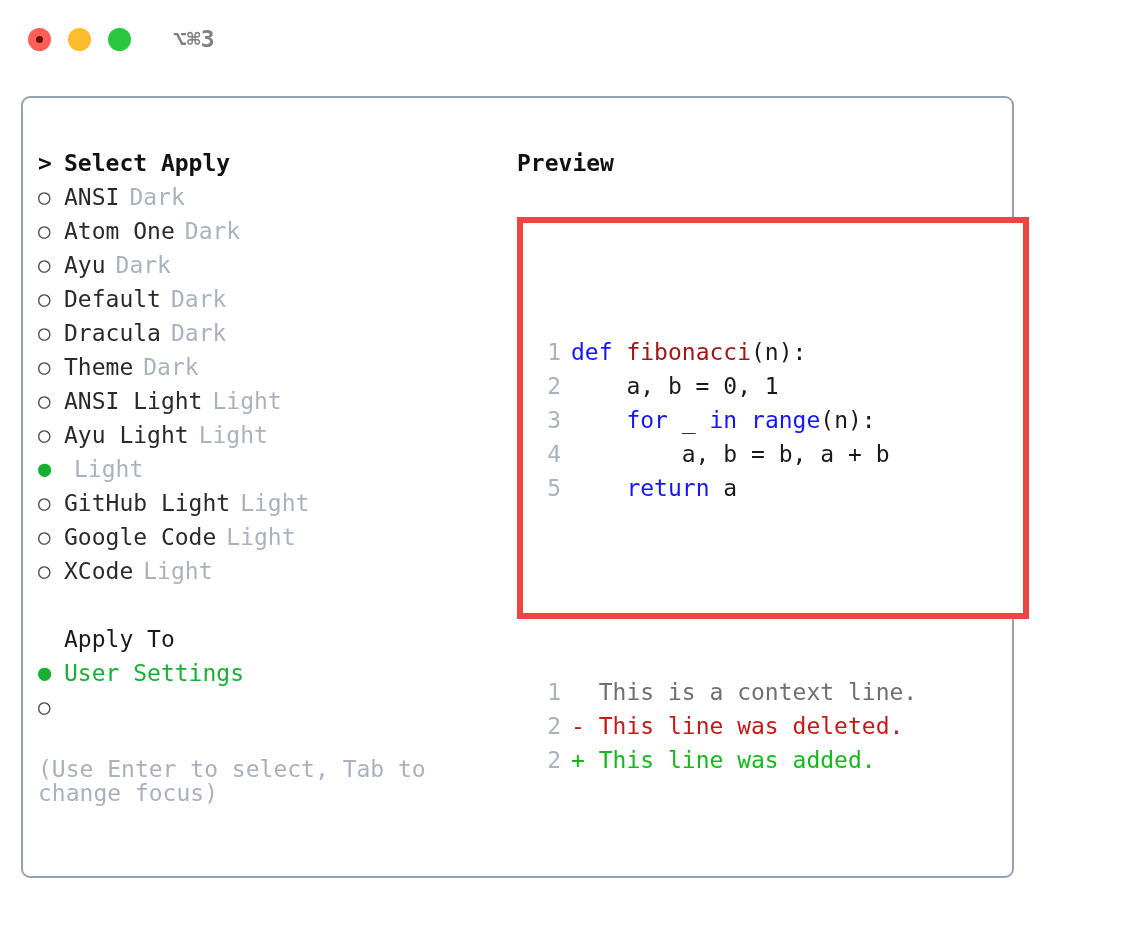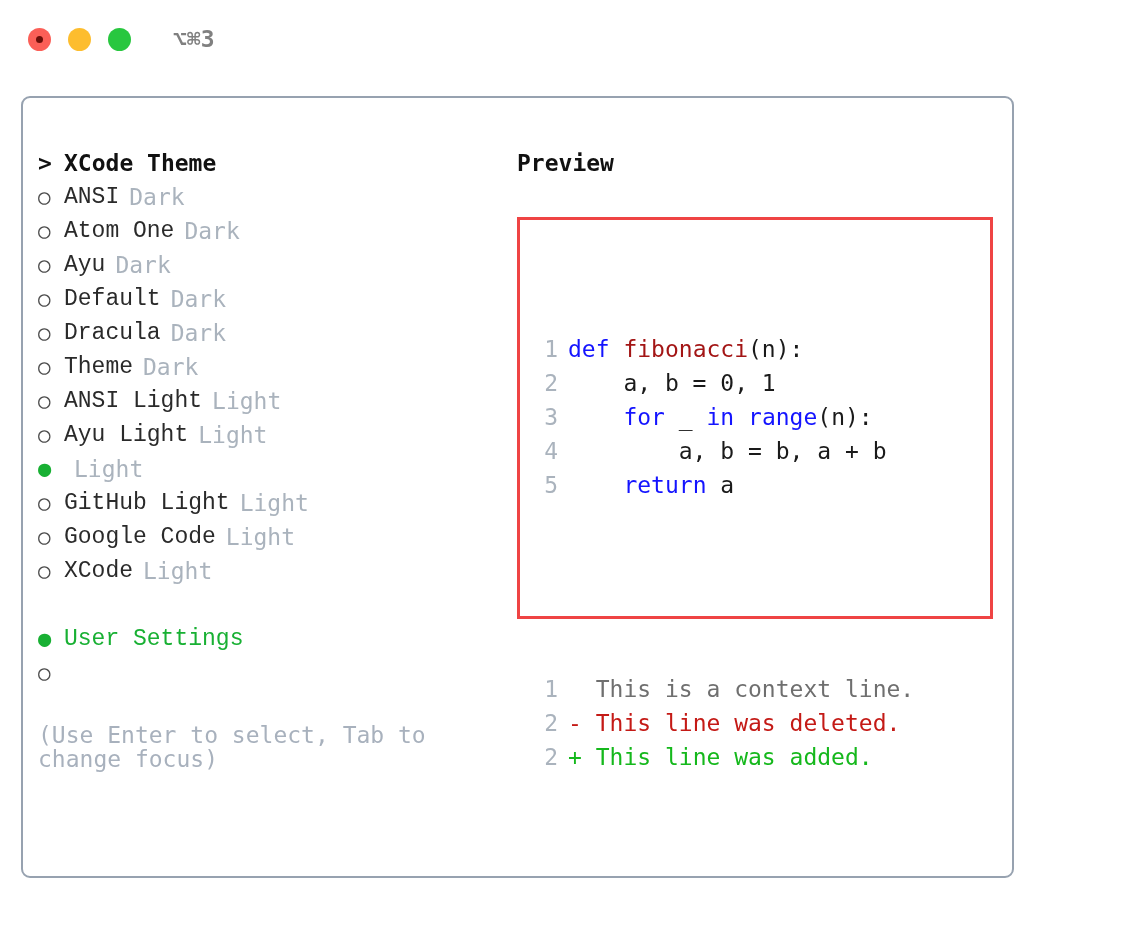--- a/index.html
+++ b/index.html
@@ -122,21 +122,20 @@
     color: #4d4d4d;
     flex: 0 0 26px;
   }
   .bullet.sel {
     color: #18b033;
     font-size: 22px;
   }
 
   .label {
     color: #2a2a2a;
-    font-family: Liberation Mono, monospace;
   }
   .row.selected .label {
     color: #18b033;
   }
   .tag {
     color: #aab3bd;
     margin-left: 10px;
   }
   .row.selected .tag {
     color: #aab3bd;
@@ -172,23 +171,23 @@
   }
   .preview-title {
     font-size: 23px;
     color: #111111;
     font-weight: bold;
     line-height: 34px;
     height: 34px;
   }
   .preview-box {
     margin-top: 37px;
-    width: 476px;
+    width: 512px;
     height: 402px;
-    border: 3px solid #ef4444;
+    border: 6px solid #ef4444;
     box-sizing: border-box;
     background: #ffffff;
     position: relative;
   }
   .code {
     position: absolute;
     left: 12px;
     top: 44px;
     font-size: 23px;
     line-height: 34px;
@@ -224,40 +223,44 @@
     <div class="shortcut">⌥⌘3</div>
   </div>
 
   <div class="dialog">
     <div class="columns">
 
       <div class="left-col">
 
         <div class="row head-row">
           <span class="head-caret">&gt;</span>
-          <span>XCode Theme</span>
+          <span>Select Apply</span>
         </div>
 
         <div id="theme-items">
             <div class="row"><span class="bullet">○</span><span class="label">ANSI</span><span class="tag">Dark</span></div>
             <div class="row"><span class="bullet">○</span><span class="label">Atom One</span><span class="tag">Dark</span></div>
             <div class="row"><span class="bullet">○</span><span class="label">Ayu</span><span class="tag">Dark</span></div>
             <div class="row"><span class="bullet">○</span><span class="label">Default</span><span class="tag">Dark</span></div>
             <div class="row"><span class="bullet">○</span><span class="label">Dracula</span><span class="tag">Dark</span></div>
             <div class="row"><span class="bullet">○</span><span class="label">Theme</span><span class="tag">Dark</span></div>
             <div class="row"><span class="bullet">○</span><span class="label">ANSI Light</span><span class="tag">Light</span></div>
             <div class="row"><span class="bullet">○</span><span class="label">Ayu Light</span><span class="tag">Light</span></div>
             <div class="row selected"><span class="bullet sel">●</span><span class="tag">Light</span></div>
             <div class="row"><span class="bullet">○</span><span class="label">GitHub Light</span><span class="tag">Light</span></div>
             <div class="row"><span class="bullet">○</span><span class="label">Google Code</span><span class="tag">Light</span></div>
             <div class="row"><span class="bullet">○</span><span class="label">XCode</span><span class="tag">Light</span></div>
           </div>
 
         <div class="group-gap"></div>
 
+        <div class="subhead">
+          <span class="pad"></span>
+          <span>Apply To</span>
+        </div>
 
         <div id="apply-items">
             <div class="row selected"><span class="bullet sel">●</span><span class="label">User Settings</span></div>
             <div class="row"><span class="bullet">○</span></div>
           </div>
 
         <div class="hint">(Use Enter to select, Tab to change focus)</div>
       </div>
 
       <div class="right-col">

